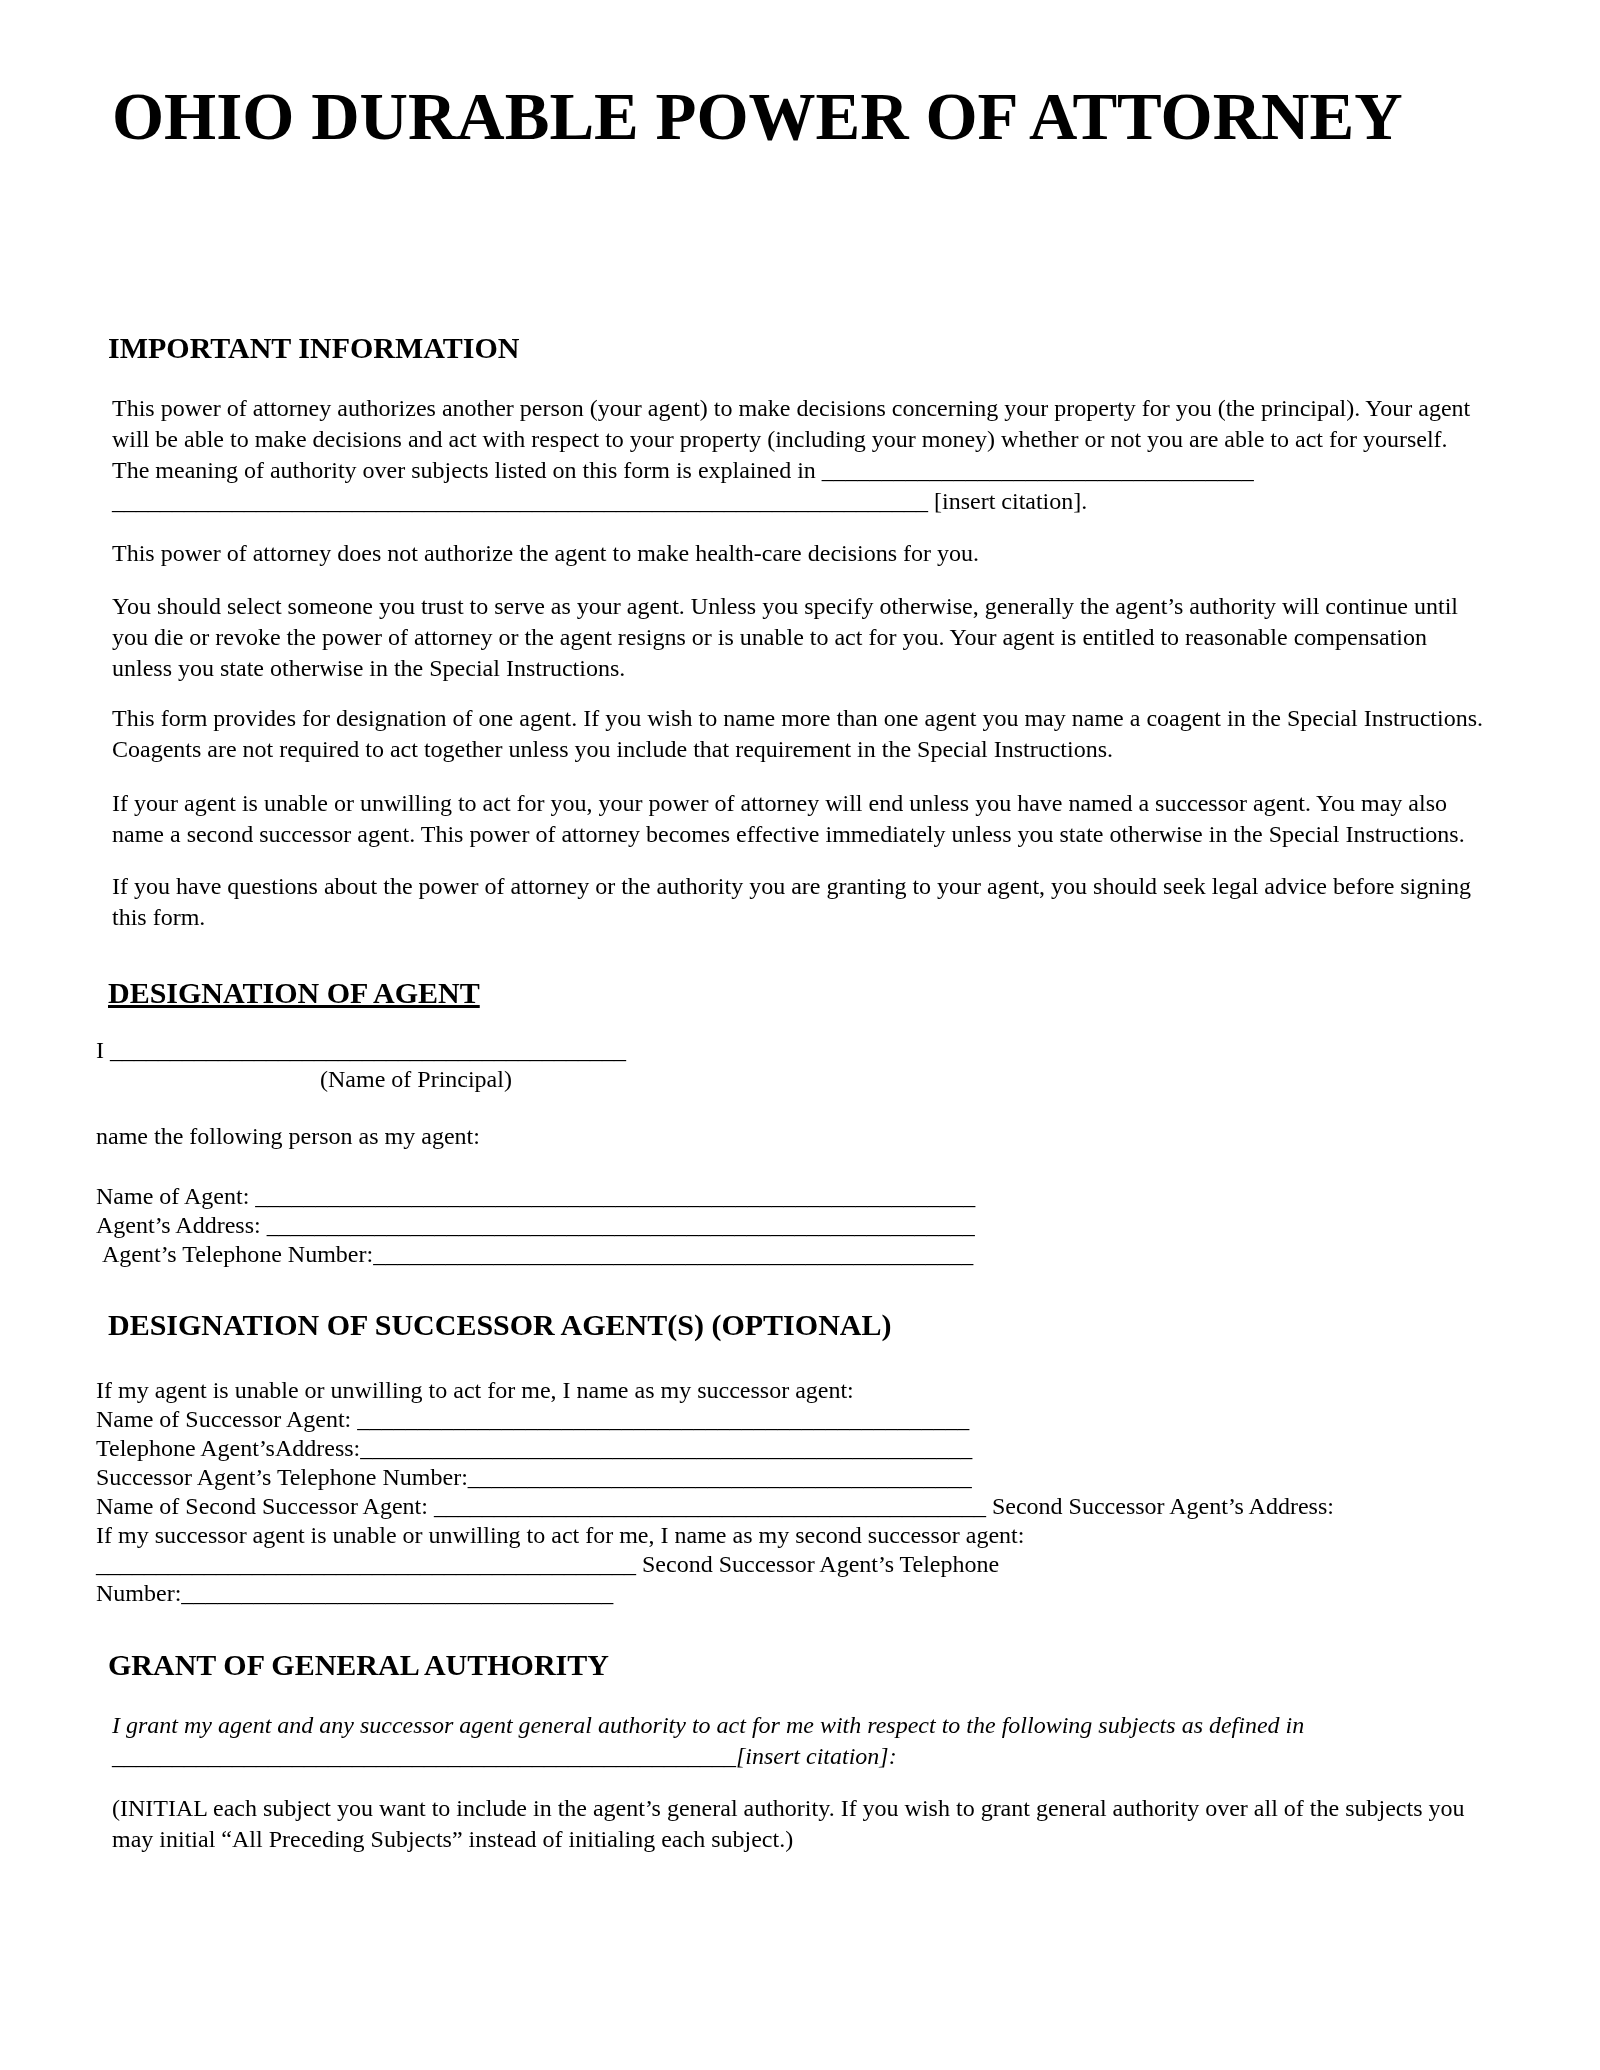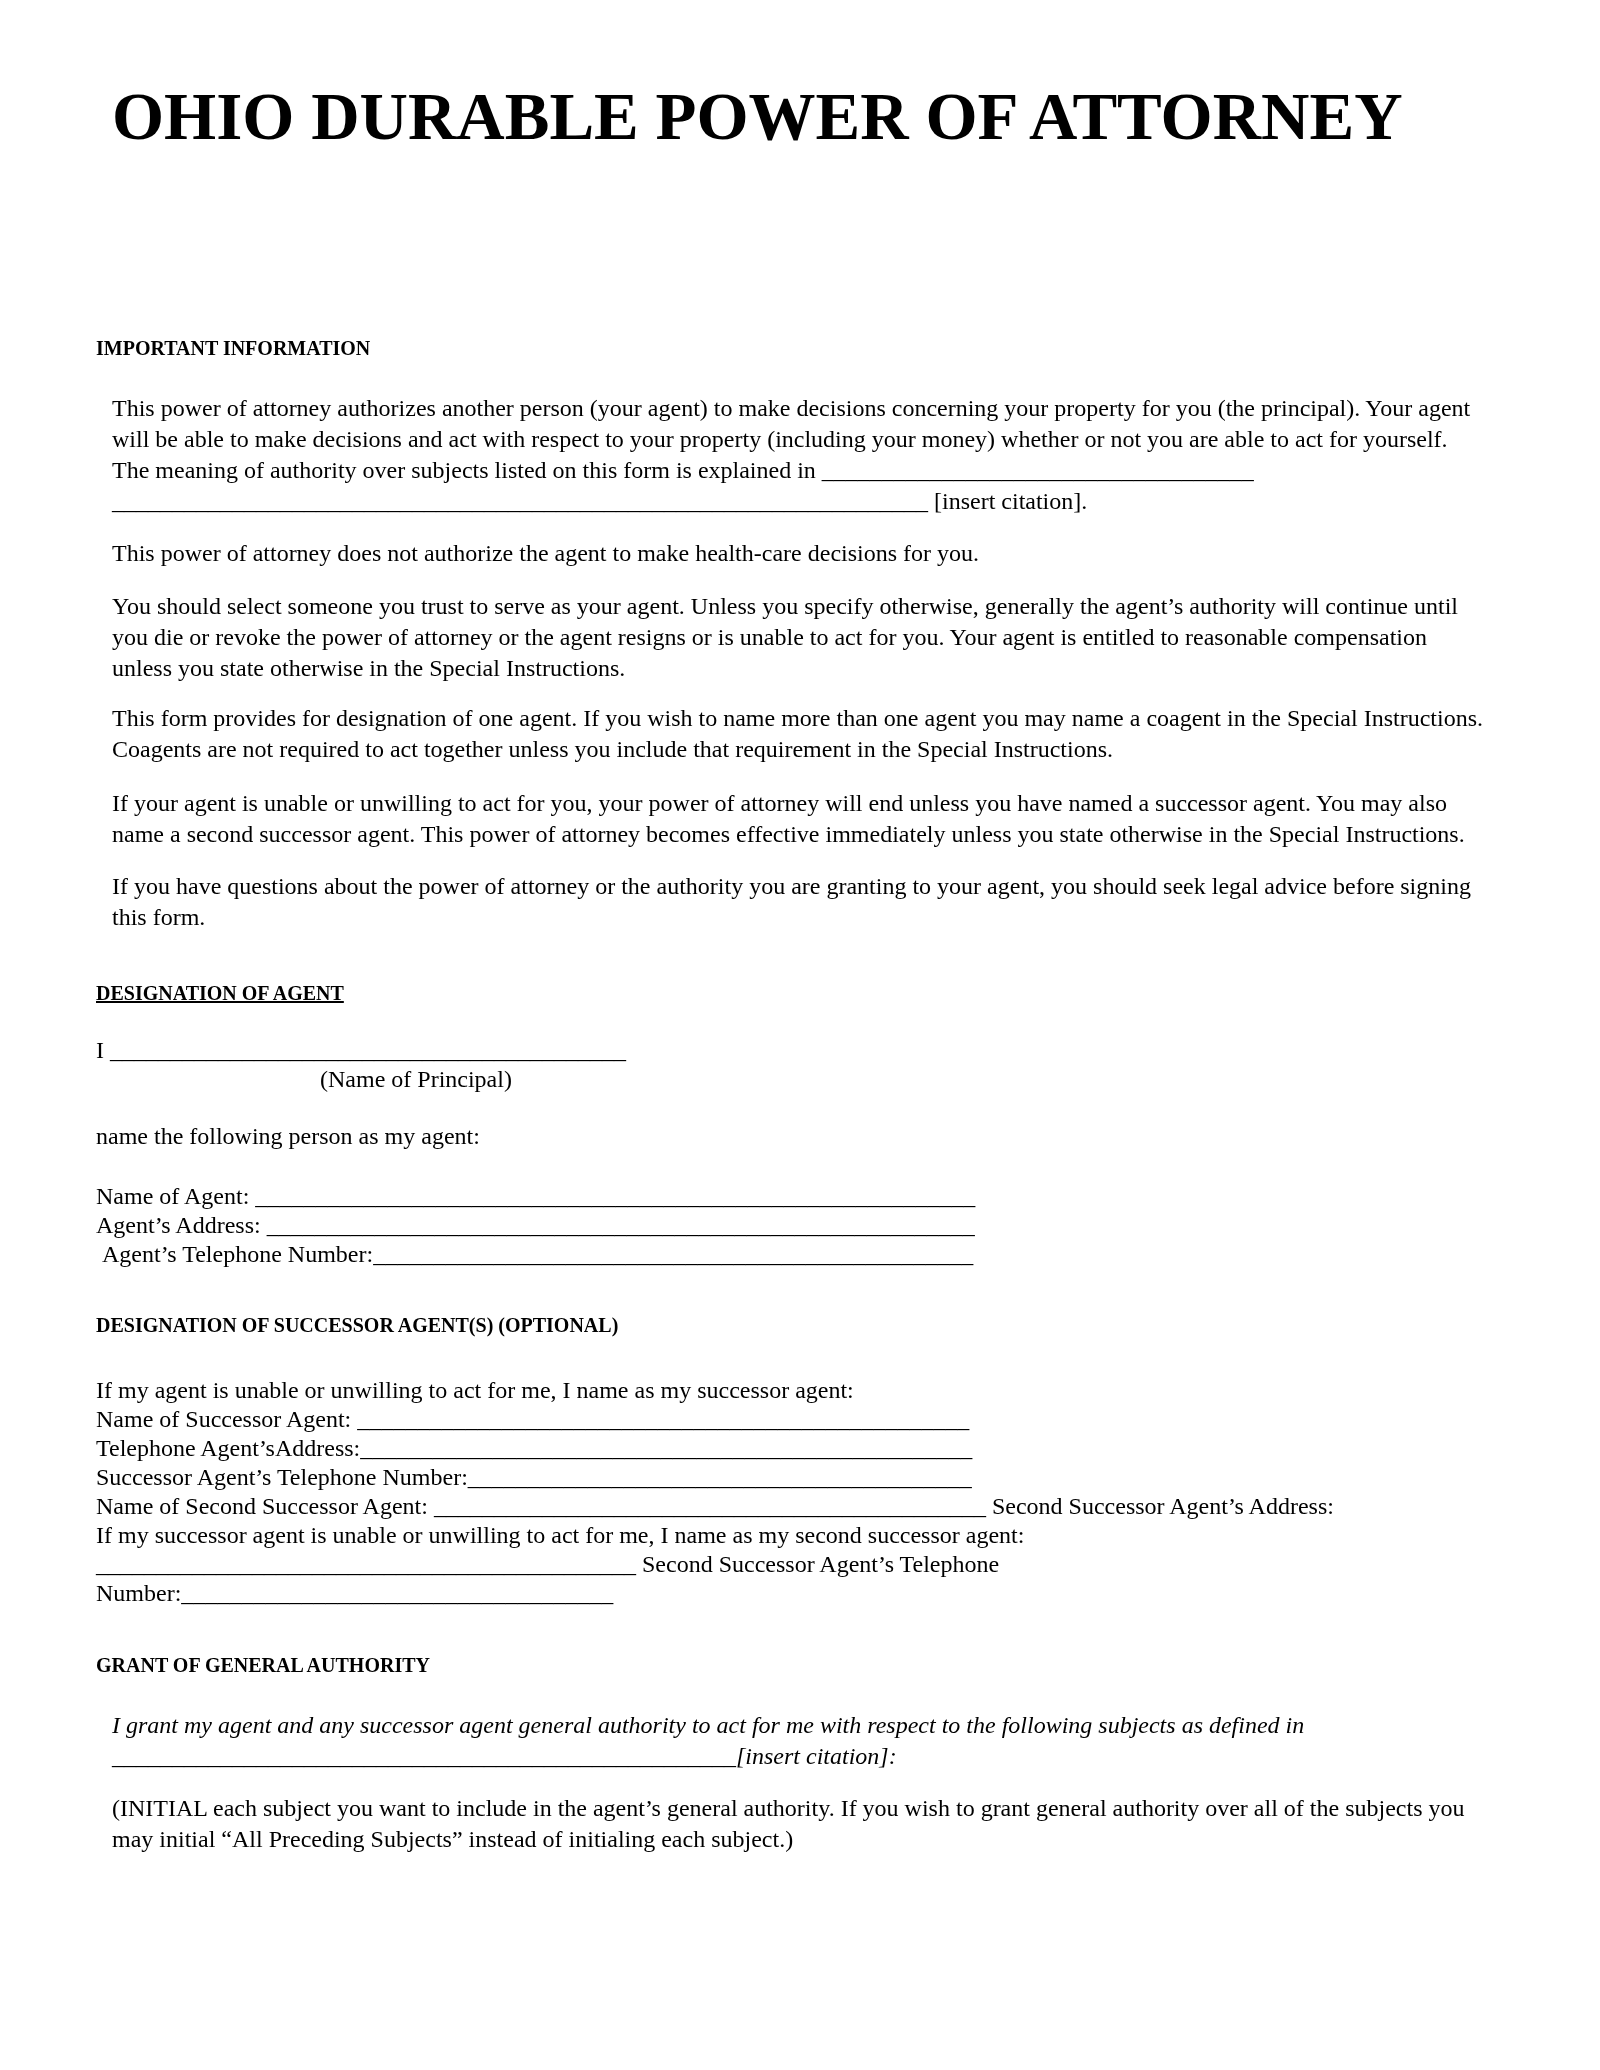--- a/index.html
+++ b/index.html
@@ -18,24 +18,24 @@
   }
   .title {
     font-size: 67px;
     line-height: 1.1;
     font-weight: bold;
     margin: 80px 0 0 16px;
     white-space: nowrap;
     letter-spacing: 0;
   }
   .heading {
-    font-size: 20px;
+    font-size: 30px;
     line-height: 36px;
     font-weight: bold;
-    margin: 0;
+    margin: 12px;
   }
   .h-important { margin-top: 176px; }
   .h-agent     { margin-top: 42px; text-decoration: underline; }
   .h-successor { margin-top: 38px; }
   .h-grant     { margin-top: 39px; }
   .para {
     font-size: 24px;
     line-height: 31px;
     margin: 16px;
     white-space: pre-wrap;

